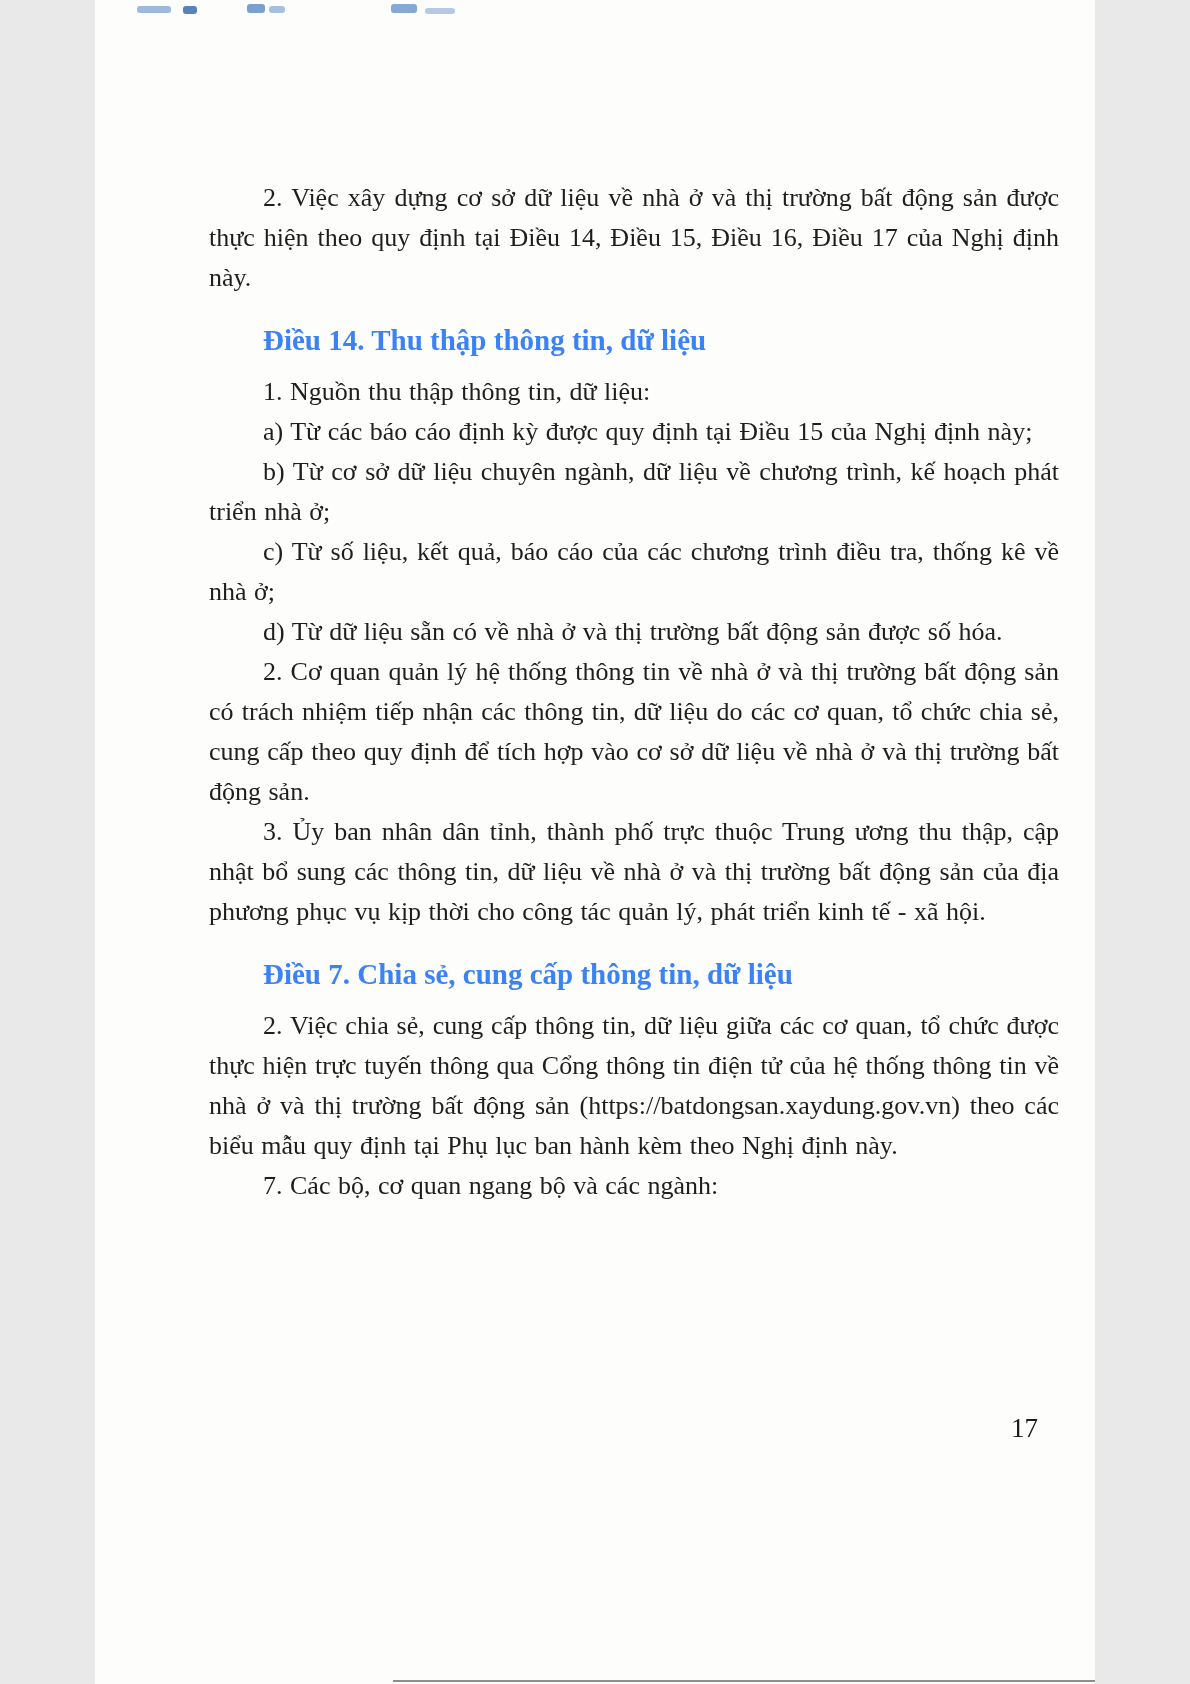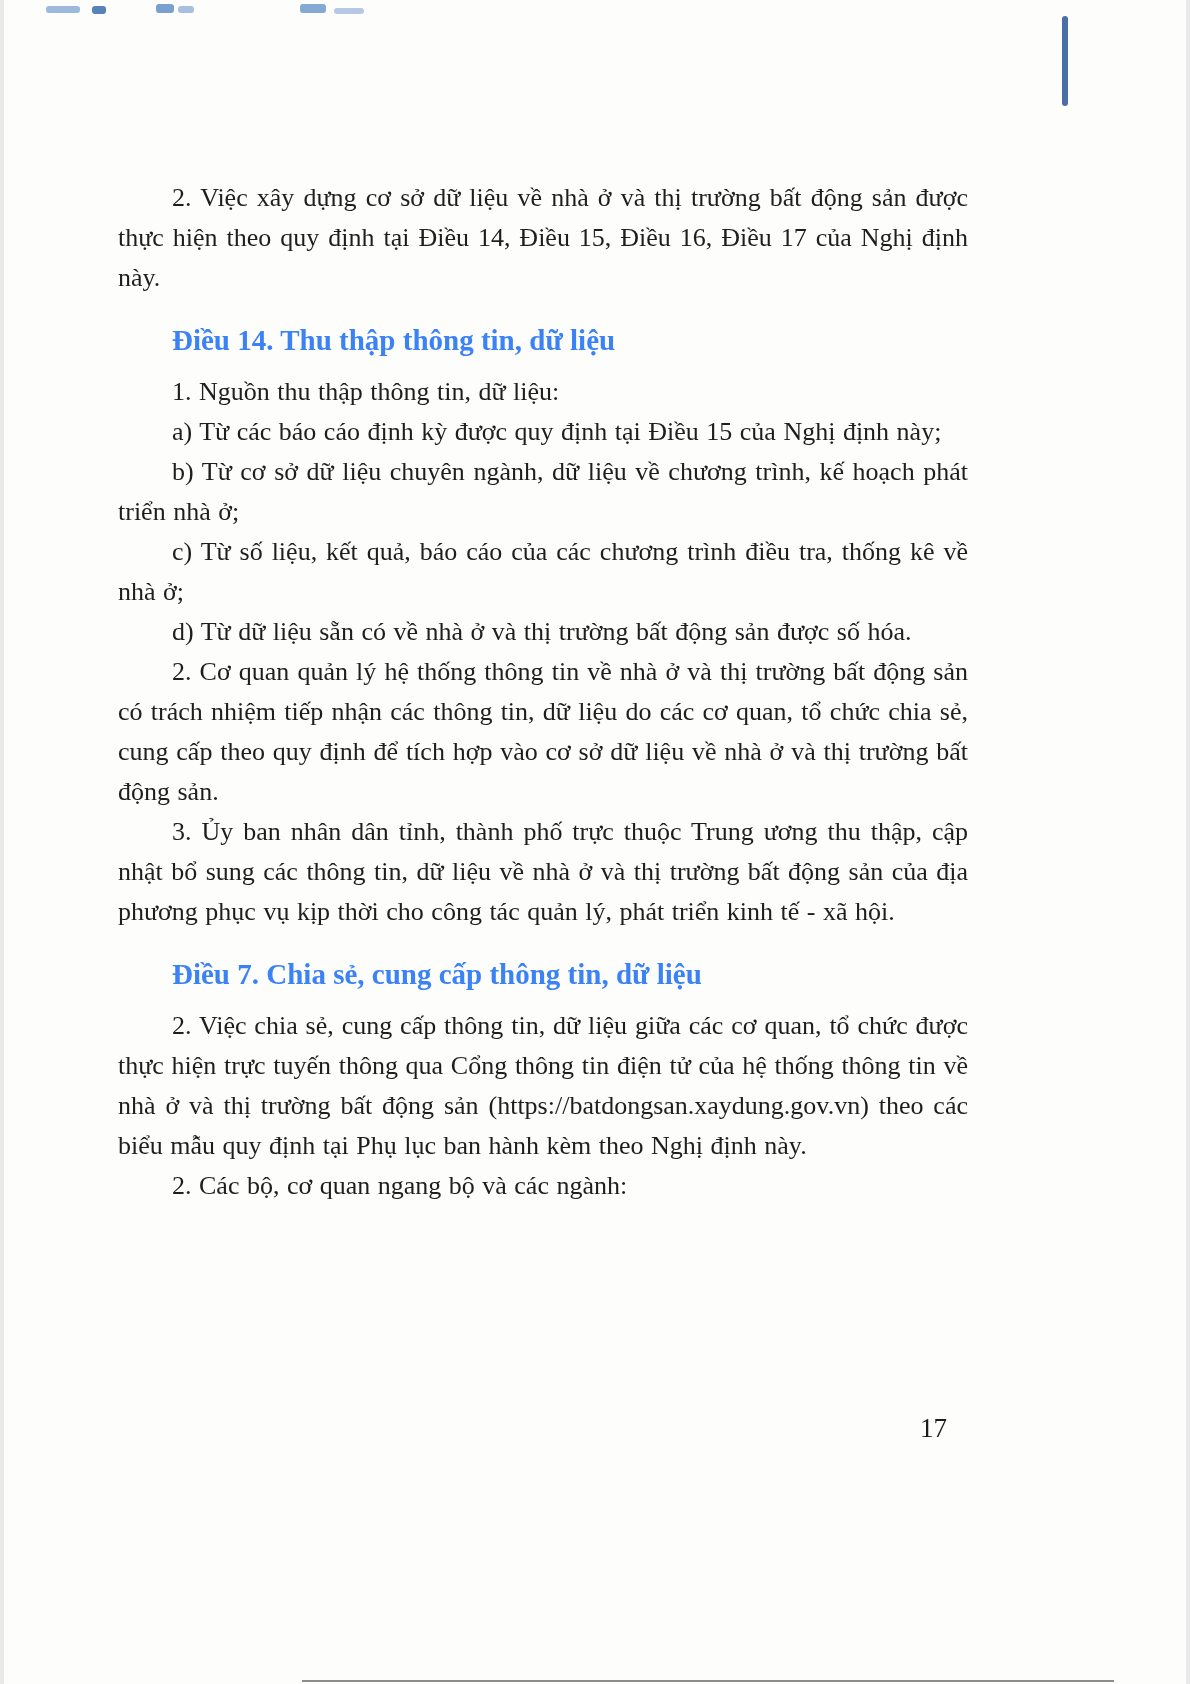--- a/index.html
+++ b/index.html
@@ -2,21 +2,21 @@
 <html lang="vi"><head>
 <meta charset="utf-8">
 <style>
   html, body {
     margin: 0;
     padding: 0;
     background: #e9e9e9;
   }
   .page {
     position: relative;
-    width: 1182px;
+    width: 1000px;
     height: 1684px;
     margin: 0 auto;
     background: #fdfdfc;
     overflow: hidden;
     font-family: "Liberation Serif", "DejaVu Serif", serif;
     color: #1e1e1e;
   }
   .content {
     position: absolute;
     left: 114px;
@@ -84,18 +84,18 @@
       <h2 class="heading">Điều 14. Thu thập thông tin, dữ liệu</h2>
       <p class="body">1. Nguồn thu thập thông tin, dữ liệu:</p>
       <p class="body">a) Từ các báo cáo định kỳ được quy định tại Điều 15 của Nghị định này;</p>
       <p class="body">b) Từ cơ sở dữ liệu chuyên ngành, dữ liệu về chương trình, kế hoạch phát triển nhà ở;</p>
       <p class="body">c) Từ số liệu, kết quả, báo cáo của các chương trình điều tra, thống kê về nhà ở;</p>
       <p class="body">d) Từ dữ liệu sẵn có về nhà ở và thị trường bất động sản được số hóa.</p>
       <p class="body">2. Cơ quan quản lý hệ thống thông tin về nhà ở và thị trường bất động sản có trách nhiệm tiếp nhận các thông tin, dữ liệu do các cơ quan, tổ chức chia sẻ, cung cấp theo quy định để tích hợp vào cơ sở dữ liệu về nhà ở và thị trường bất động sản.</p>
       <p class="body">3. Ủy ban nhân dân tỉnh, thành phố trực thuộc Trung ương thu thập, cập nhật bổ sung các thông tin, dữ liệu về nhà ở và thị trường bất động sản của địa phương phục vụ kịp thời cho công tác quản lý, phát triển kinh tế - xã hội.</p>
       <h2 class="heading">Điều 7. Chia sẻ, cung cấp thông tin, dữ liệu</h2>
       <p class="body">2. Việc chia sẻ, cung cấp thông tin, dữ liệu giữa các cơ quan, tổ chức được thực hiện trực tuyến thông qua Cổng thông tin điện tử của hệ thống thông tin về nhà ở và thị trường bất động sản (https://batdongsan.xaydung.gov.vn) theo các biểu mẫu quy định tại Phụ lục ban hành kèm theo Nghị định này.</p>
-      <p class="body">2. Các bộ, cơ quan ngang bộ và các ngành:</p>
+      <p class="body">7. Các bộ, cơ quan ngang bộ và các ngành:</p>
     </div>
 
   <div class="page-number">17</div>
 
 </div>
 
 </body></html>

